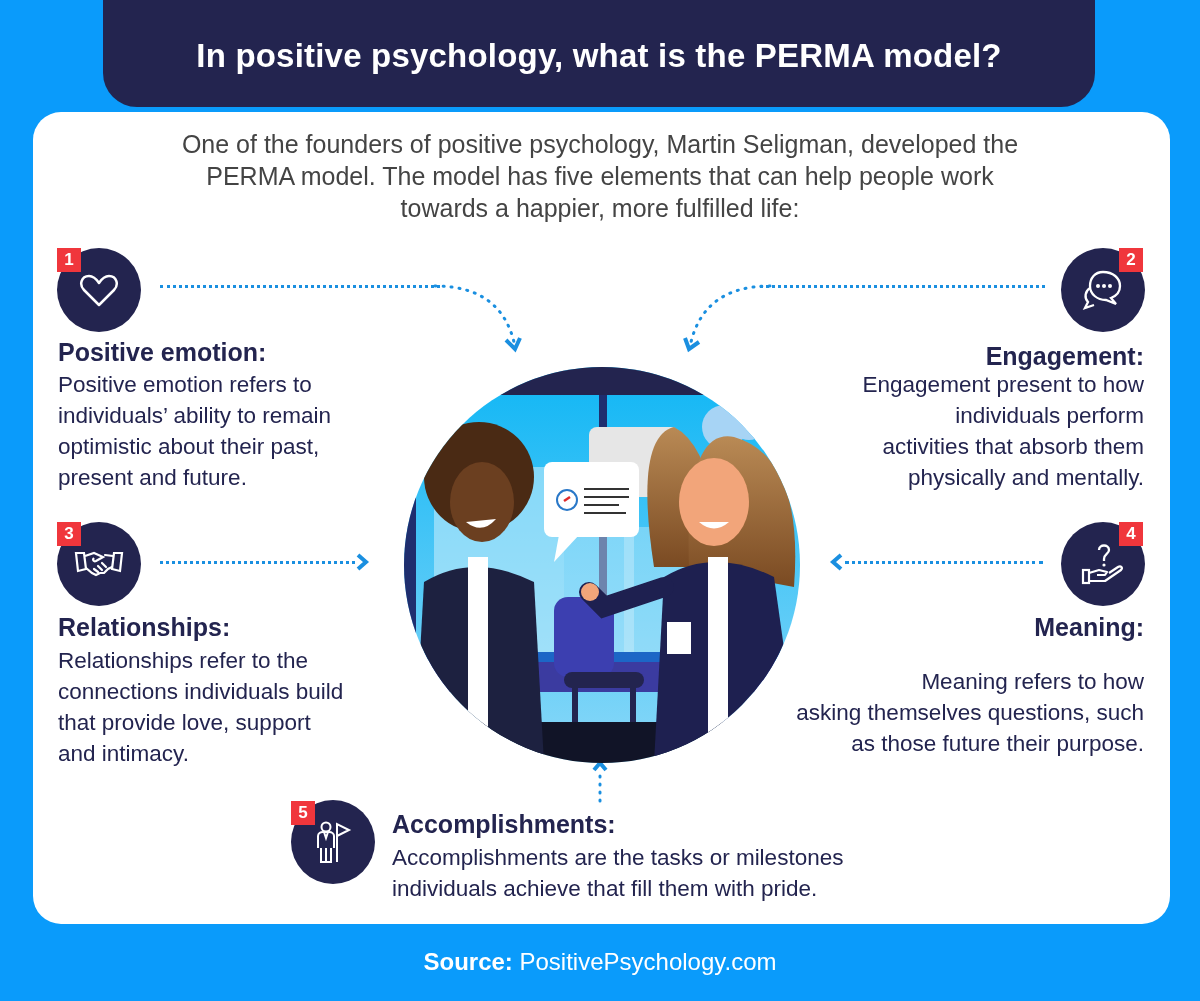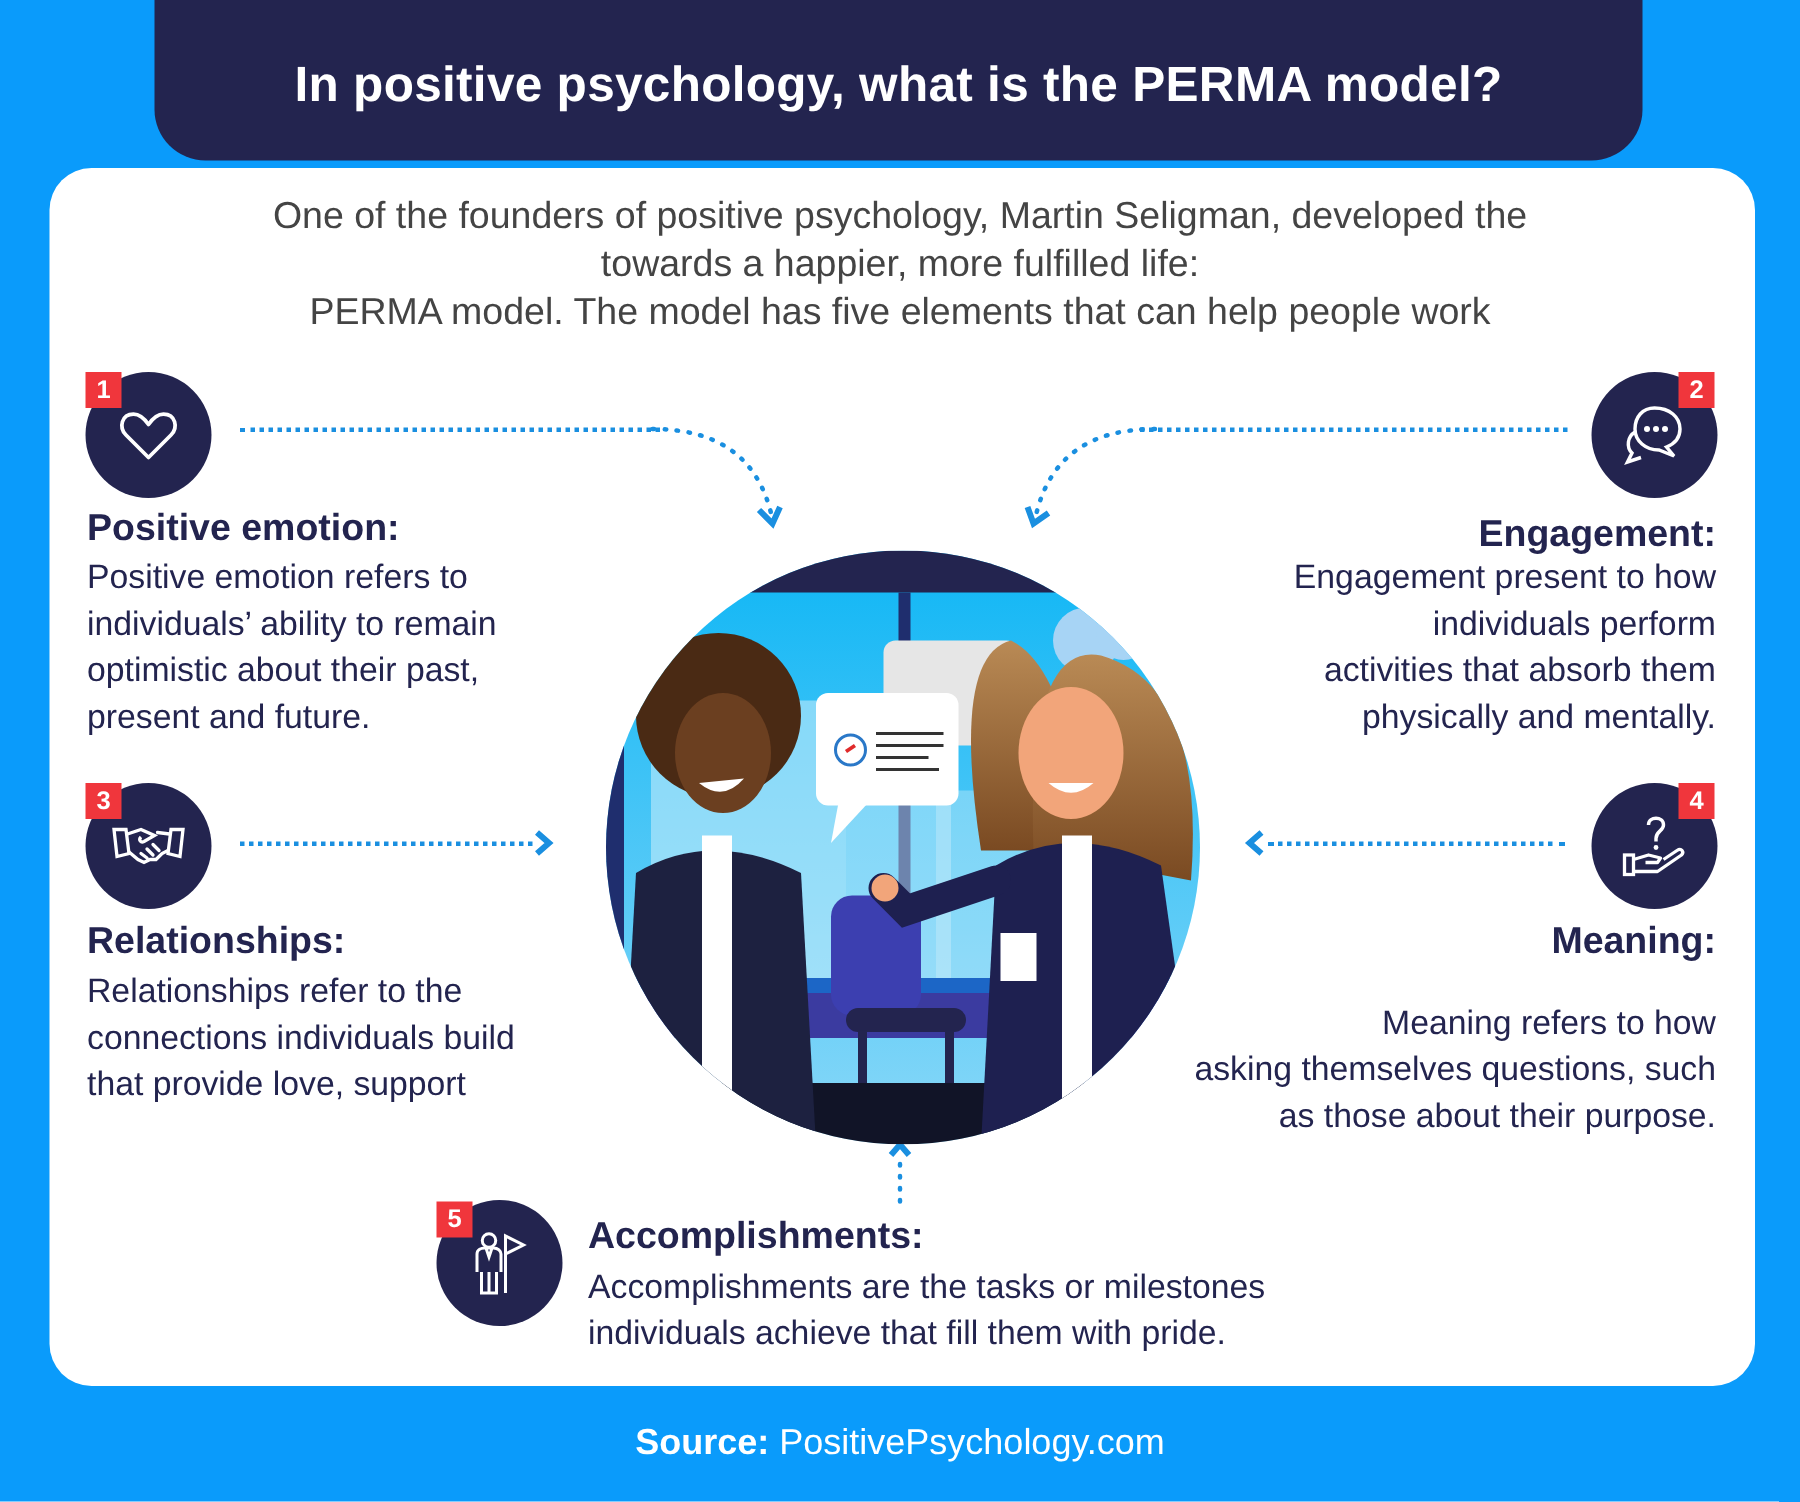--- a/index.html
+++ b/index.html
@@ -23,22 +23,22 @@
 <body>
 
 <div class="title-bar">
   <h1>In positive psychology, what is the PERMA model?</h1>
 </div>
 
 <div class="card"></div>
 
 <div class="intro">
   <div>One of the founders of positive psychology, Martin Seligman, developed the</div>
+  <div>PERMA model. The model has five elements that can help people work</div>
   <div>towards a happier, more fulfilled life:</div>
-  <div>PERMA model. The model has five elements that can help people work</div>
 </div>
 
 <div class="icon-circle" style="left:57px;top:248px;">
   <svg width="40" height="36" viewBox="0 0 40 36">
       <path d="M20 33 L5 18 C0 13 2 4 10 4 C15 4 18 8 20 11 C22 8 25 4 30 4 C38 4 40 13 35 18 Z" fill="none" stroke="#fff" stroke-width="2.5" stroke-linejoin="round"></path>
     </svg>
 </div>
 <div class="num-badge" style="left:57px;top:248px;">1</div>
 <div class="dots-h" style="left:160px;top:285px;width:280px;"></div>
 <svg style="position:absolute;left:430px;top:270px;" width="100" height="85">
@@ -87,40 +87,41 @@
 <div class="num-badge" style="left:57px;top:522px;">3</div>
 <div class="dots-h" style="left:160px;top:561px;width:195px;"></div>
 <svg style="position:absolute;left:355px;top:553px;" width="16" height="18">
     <path d="M3 2 L11 9 L3 16" fill="none" stroke="#1a8fe0" stroke-width="4"></path>
   </svg>
 <div class="heading" style="left:58px;top:613px;">Relationships:</div>
 <div class="body-text" style="left:58px;top:645px;">
   <div>Relationships refer to the</div>
   <div>connections individuals build</div>
   <div>that provide love, support</div>
+  <div>and intimacy.</div>
 </div>
 
 <div class="icon-circle" style="left:1061px;top:522px;">
   <svg width="48" height="48" viewBox="0 0 48 48">
     <path d="M20 10 C20 4 30 4 30 10 C30 14 25 14 25 19 L25 21" fill="none" stroke="#fff" stroke-width="2.3"></path>
     <circle cx="25" cy="25" r="1.6" fill="#fff"></circle>
     <rect x="4" y="30" width="6" height="13" fill="none" stroke="#fff" stroke-width="2.2"></rect>
     <path d="M10 33 L20 30 L28 32 L26 35 L18 35 M10 41 L26 41 L42 30 C44 28 42 25 39 27 L30 33" fill="none" stroke="#fff" stroke-width="2.2" stroke-linejoin="round"></path>
   </svg>
 </div>
 <div class="num-badge" style="left:1119px;top:522px;">4</div>
 <div class="dots-h" style="left:845px;top:561px;width:198px;"></div>
 <svg style="position:absolute;left:828px;top:553px;" width="16" height="18">
     <path d="M13 2 L5 9 L13 16" fill="none" stroke="#1a8fe0" stroke-width="4"></path>
   </svg>
 <div class="heading right" style="right:56px;top:613px;">Meaning:</div>
 <div class="body-text right" style="right:56px;top:666px;">
   <div>Meaning refers to how</div>
   <div>asking themselves questions, such</div>
-  <div>as those about their purpose.</div>
+  <div>as those future their purpose.</div>
 </div>
 
 <svg style="position:absolute;left:591px;top:758px;" width="18" height="50">
   <path d="M3 12 L9 5 L15 12" fill="none" stroke="#1a8fe0" stroke-width="4"></path>
   <path d="M9 18 L9 48" stroke="#1a8fe0" stroke-width="3" stroke-dasharray="1 7" stroke-linecap="round"></path>
 </svg>
 <div class="icon-circle" style="left:291px;top:800px;">
   <svg width="40" height="44" viewBox="0 0 40 44">
     <circle cx="13" cy="7" r="4.5" fill="none" stroke="#fff" stroke-width="2"></circle>
     <path d="M5 28 L5 16 C5 13 8 12 10 12 L16 12 C19 12 21 14 21 16 L21 28 M8 28 L8 42 L18 42 L18 28 M13 28 L13 42 M11 12 L13 18 L15 12" fill="none" stroke="#fff" stroke-width="2"></path>

